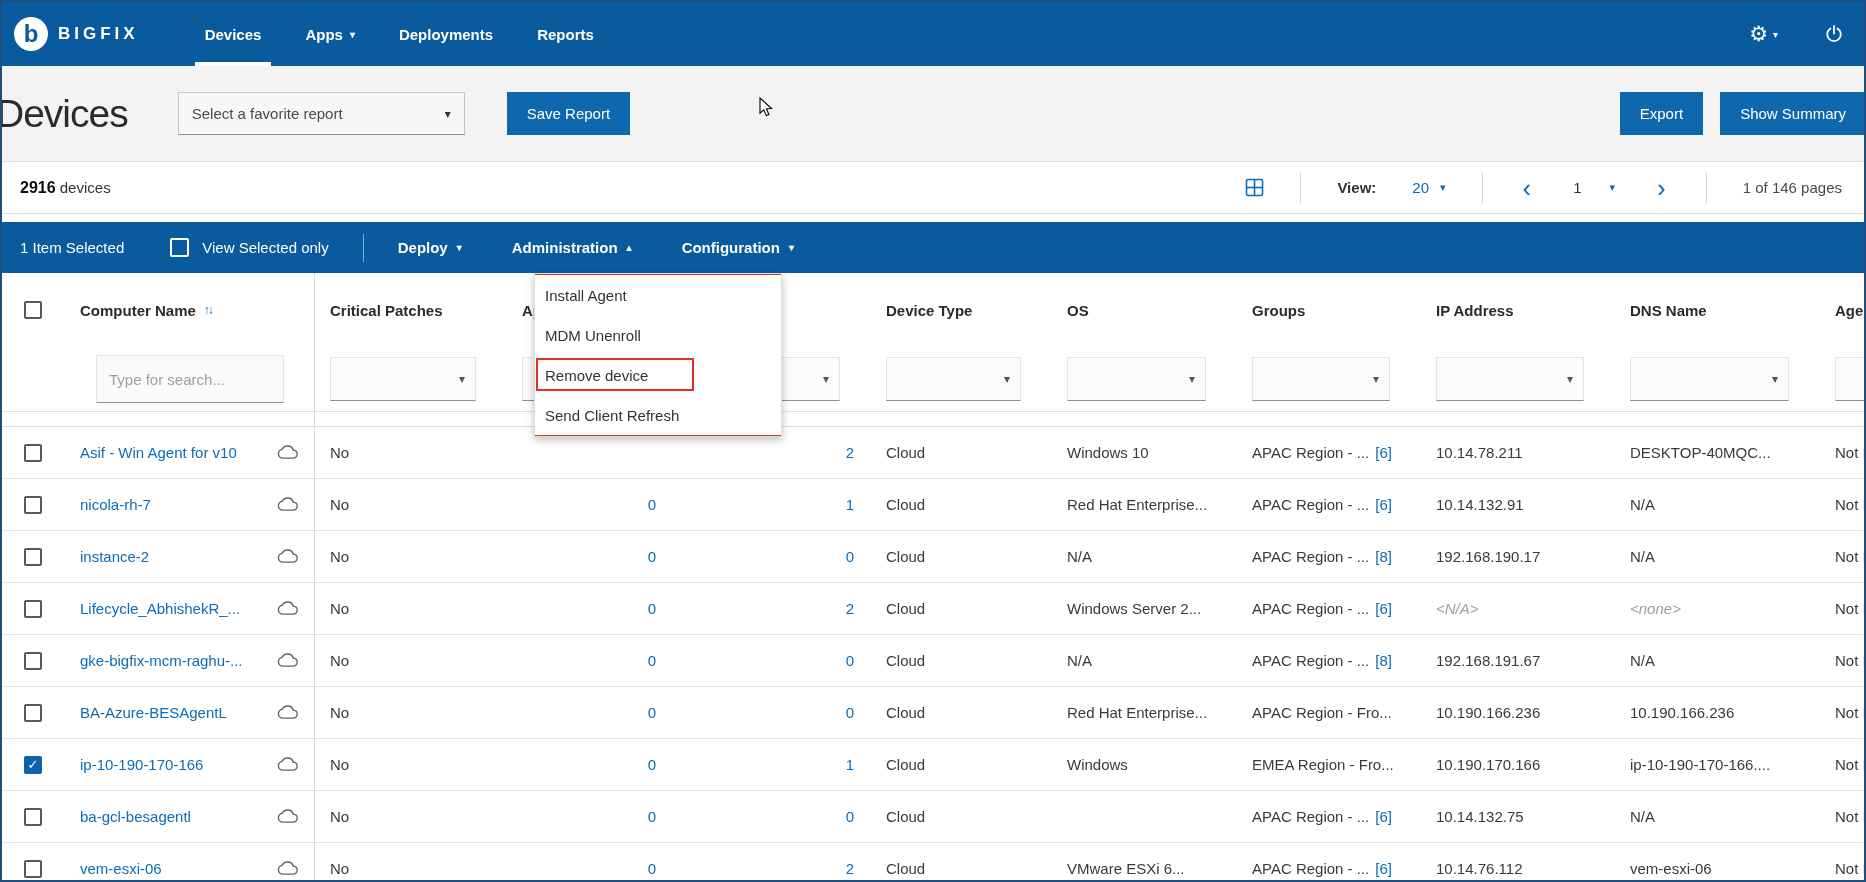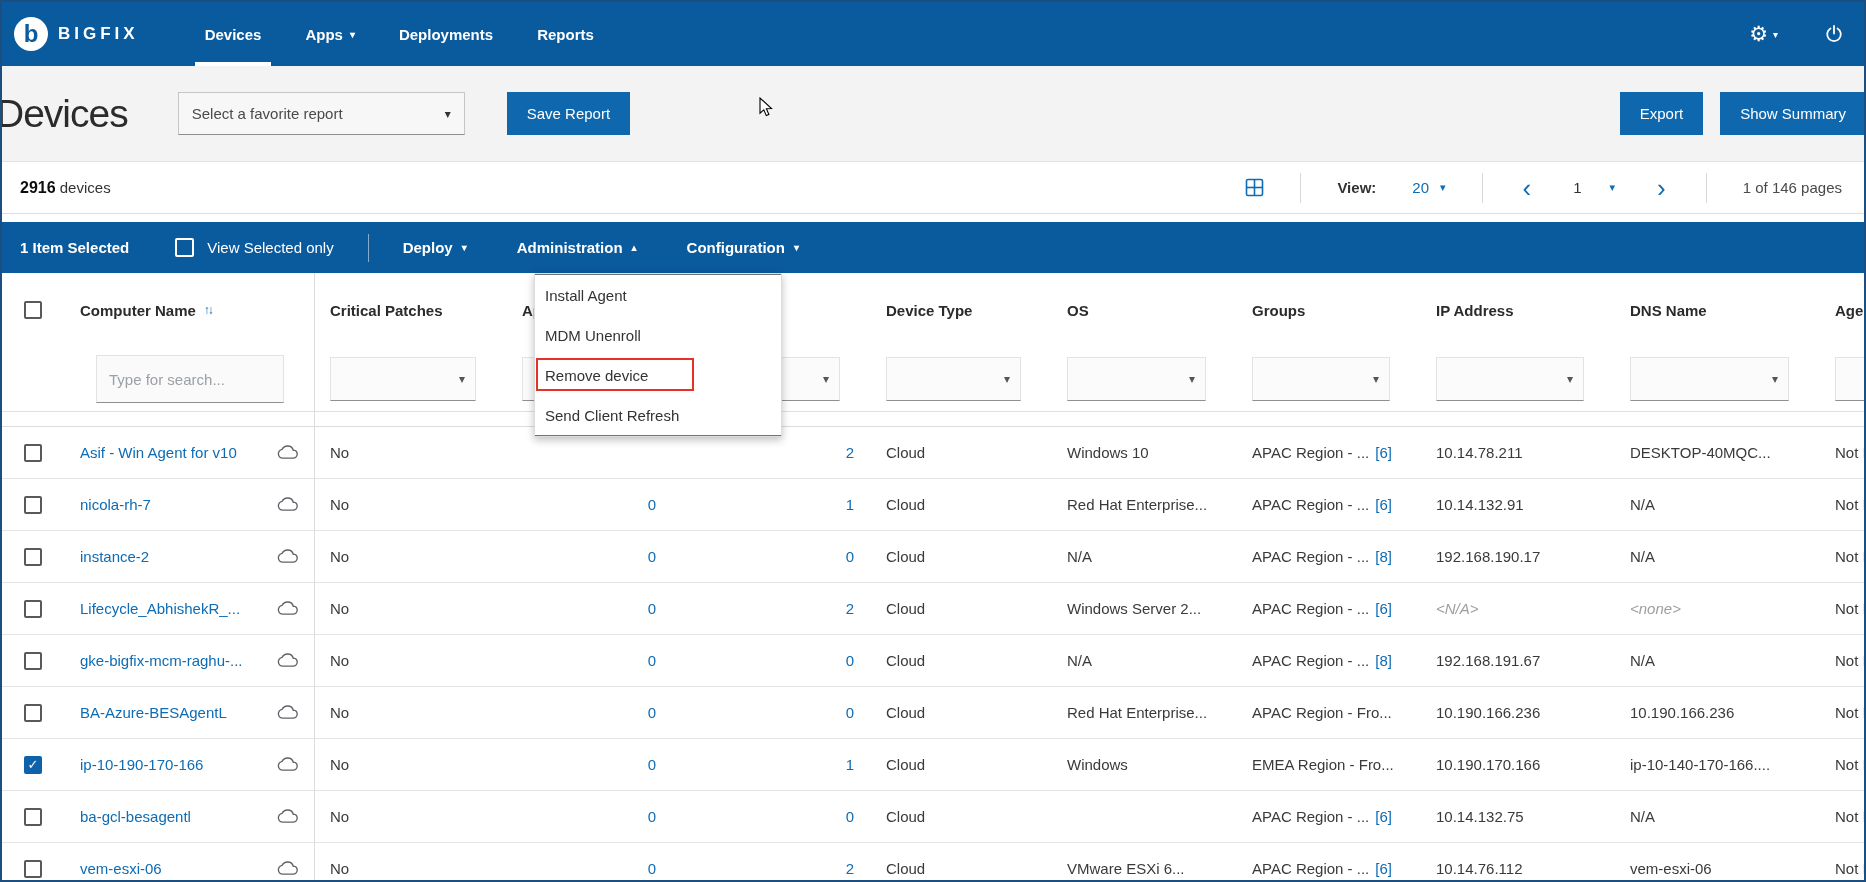--- a/index.html
+++ b/index.html
@@ -43,21 +43,21 @@
   .page-size .chev{font-size:11px;margin-left:11px;color:#0d6cb5;}
   .pg-arrow{font-size:26px;color:#0d6cb5;cursor:pointer;line-height:1;padding:0 4px;}
   .pg-prev{margin-right:22px;}
   .pg-next{margin-left:22px;}
   .page-select{display:flex;align-items:center;cursor:pointer;color:#333;font-size:15px;}
   .page-select .chev{font-size:11px;margin-left:28px;color:#0d6cb5;}
   .page-info{font-size:15px;color:#4a4a4a;}
 
   
   .action-bar{height:51px;background:#0a5a9e;display:flex;align-items:center;color:#fff;padding-left:18px;margin-top:8px;}
-  .sel-text{font-size:15px;font-weight:bold;}
+  .sel-text{font-size:15px;}
   .view-selected{display:flex;align-items:center;margin-left:46px;cursor:pointer;font-size:15px;}
   .cbw{width:19px;height:19px;border:2px solid #fff;border-radius:2px;margin-right:13px;}
   .abar-div{width:1px;height:28px;background:rgba(255,255,255,.5);margin:0 34px;}
   .abar-menus{display:flex;align-items:flex-end;}
   .abar-menu{display:flex;align-items:center;margin-right:50px;cursor:pointer;font-size:15px;font-weight:bold;}
   .abar-menu .chev{font-size:10px;margin-left:9px;}
 
   
   .table-wrap{position:relative;background:#fff;}
   .trow{display:grid;grid-template-columns:62px 250px 192px 166px 198px 181px 185px 184px 194px 205px 160px;align-items:center;}
@@ -80,21 +80,21 @@
   .name-link{overflow:hidden;text-overflow:ellipsis;white-space:nowrap;}
   .cloud{margin-left:auto;margin-right:16px;display:flex;flex:none;}
   .muted{color:#9e9e9e;font-style:italic;}
   .glink{margin-left:6px;}
   .cb{width:18px;height:18px;border:2px solid #595959;border-radius:2px;background:#fff;display:flex;align-items:center;justify-content:center;cursor:pointer;flex:none;}
   .cb.checked{background:#0e62aa;border-color:#0e62aa;color:#fff;font-size:13px;}
   .cb.checked::after{content:"✓";}
   .vline{position:absolute;left:312px;top:271px;bottom:0;width:1px;background:#dcdcdc;z-index:5;}
 
   
-  .admin-menu{position:absolute;left:532px;top:271px;width:248px;background:#737373;border:1px solid #ddd;box-shadow:0 3px 8px rgba(0,0,0,.25);z-index:40;padding:1px 0;}
+  .admin-menu{position:absolute;left:532px;top:271px;width:248px;background:#c2410c;border:1px solid #ddd;box-shadow:0 3px 8px rgba(0,0,0,.25);z-index:40;padding:1px 0;}
   .menu-item{position:relative;height:40px;display:flex;align-items:center;padding-left:10px;font-size:15px;color:#333;cursor:pointer;background:#fff;}
   .redbox{position:absolute;left:1px;top:3px;width:158px;height:33px;border:2px solid #e53228;pointer-events:none;}
 
   .cursor{position:absolute;left:757px;top:95px;z-index:60;}
 </style>
 </head>
 <body>
 
 <div class="frame">
 
@@ -408,21 +408,21 @@
               </svg>
             </span>
           </div>
           <div class="cell">No</div>
           <div class="cell num"><a class="link">0</a></div>
           <div class="cell num"><a class="link">1</a></div>
           <div class="cell">Cloud</div>
           <div class="cell">Windows</div>
           <div class="cell"><span>EMEA Region - Fro...</span></div>
           <div class="cell">10.190.170.166</div>
-          <div class="cell">ip-10-140-170-166....</div>
+          <div class="cell">ip-10-190-170-166....</div>
           <div class="cell">Not Installed</div>
         </div>
         <div class="trow drow">
           <div class="cell c-check">
             <span class="cb"></span>
           </div>
           <div class="cell c-name">
             <a class="link name-link">ba-gcl-besagentl</a>
             <span class="cloud">
               <svg width="21" height="15" viewBox="-1 3 26 18">

